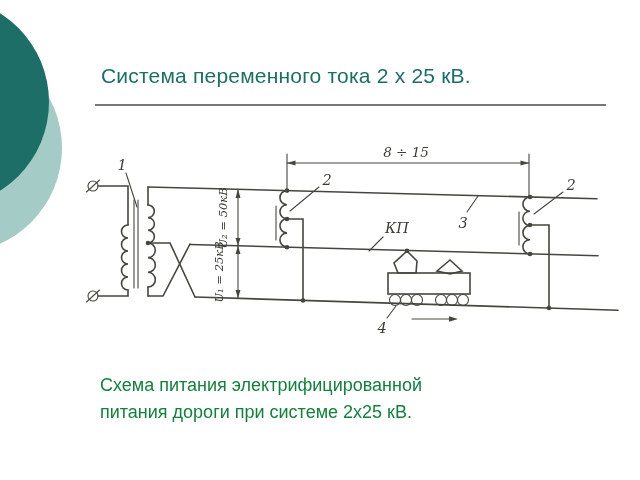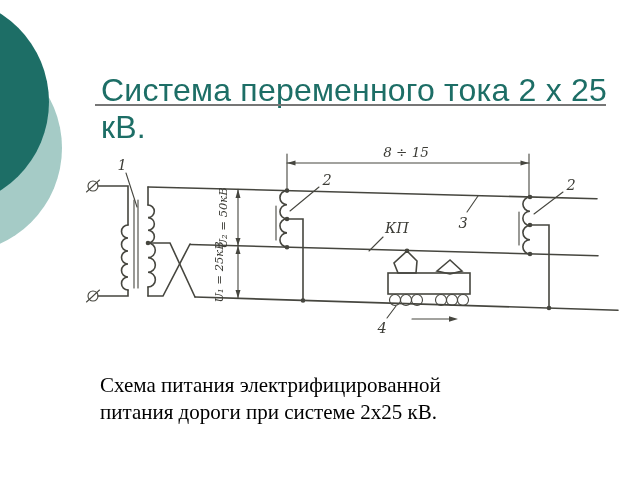--- a/index.html
+++ b/index.html
@@ -5,30 +5,30 @@
   html,body{margin:0;padding:0;}
   body{
     width:640px;height:480px;position:relative;overflow:hidden;
     background:#ffffff;font-family:"Liberation Sans",sans-serif;
   }
   .deco-circle{position:absolute;border-radius:50%;}
   .circle-light{left:-148px;top:43px;width:210px;height:210px;background:#a5cbc6;z-index:1;}
   .circle-dark{left:-161px;top:-3px;width:210px;height:210px;background:#1d6e66;z-index:2;}
   .slide-title{
     position:absolute;left:101px;top:64px;width:520px;
-    font-size:32px;color:#1d6e66;letter-spacing:0.2px;z-index:3;margin-top:8px;
+    font-size:21px;color:#1d6e66;letter-spacing:0.2px;z-index:3;
   }
   .title-divider{
     position:absolute;left:95px;top:104px;width:511px;height:2px;
     background:#767676;z-index:3;
   }
   .diagram-svg{position:absolute;left:0;top:0;z-index:3;}
   .caption{
     position:absolute;left:100px;top:372px;width:470px;z-index:3;
-    font-family:Liberation Serif, serif;font-size:21px;line-height:27px;color:#000000;
+    font-family:Liberation Sans, sans-serif;font-size:18px;line-height:27px;color:#15803d;
   }
   svg .wire{stroke:#46463f;stroke-width:1.6;fill:none;stroke-linecap:round;}
   svg .thin{stroke:#46463f;stroke-width:1.1;fill:none;stroke-linecap:round;}
   svg .solid{fill:#46463f;stroke:none;}
   svg text{font-family:"DejaVu Serif",serif;font-style:italic;fill:#3c3c36;}
 </style>
 </head>
 <body>
 
 <div class="deco-circle circle-light"></div>

